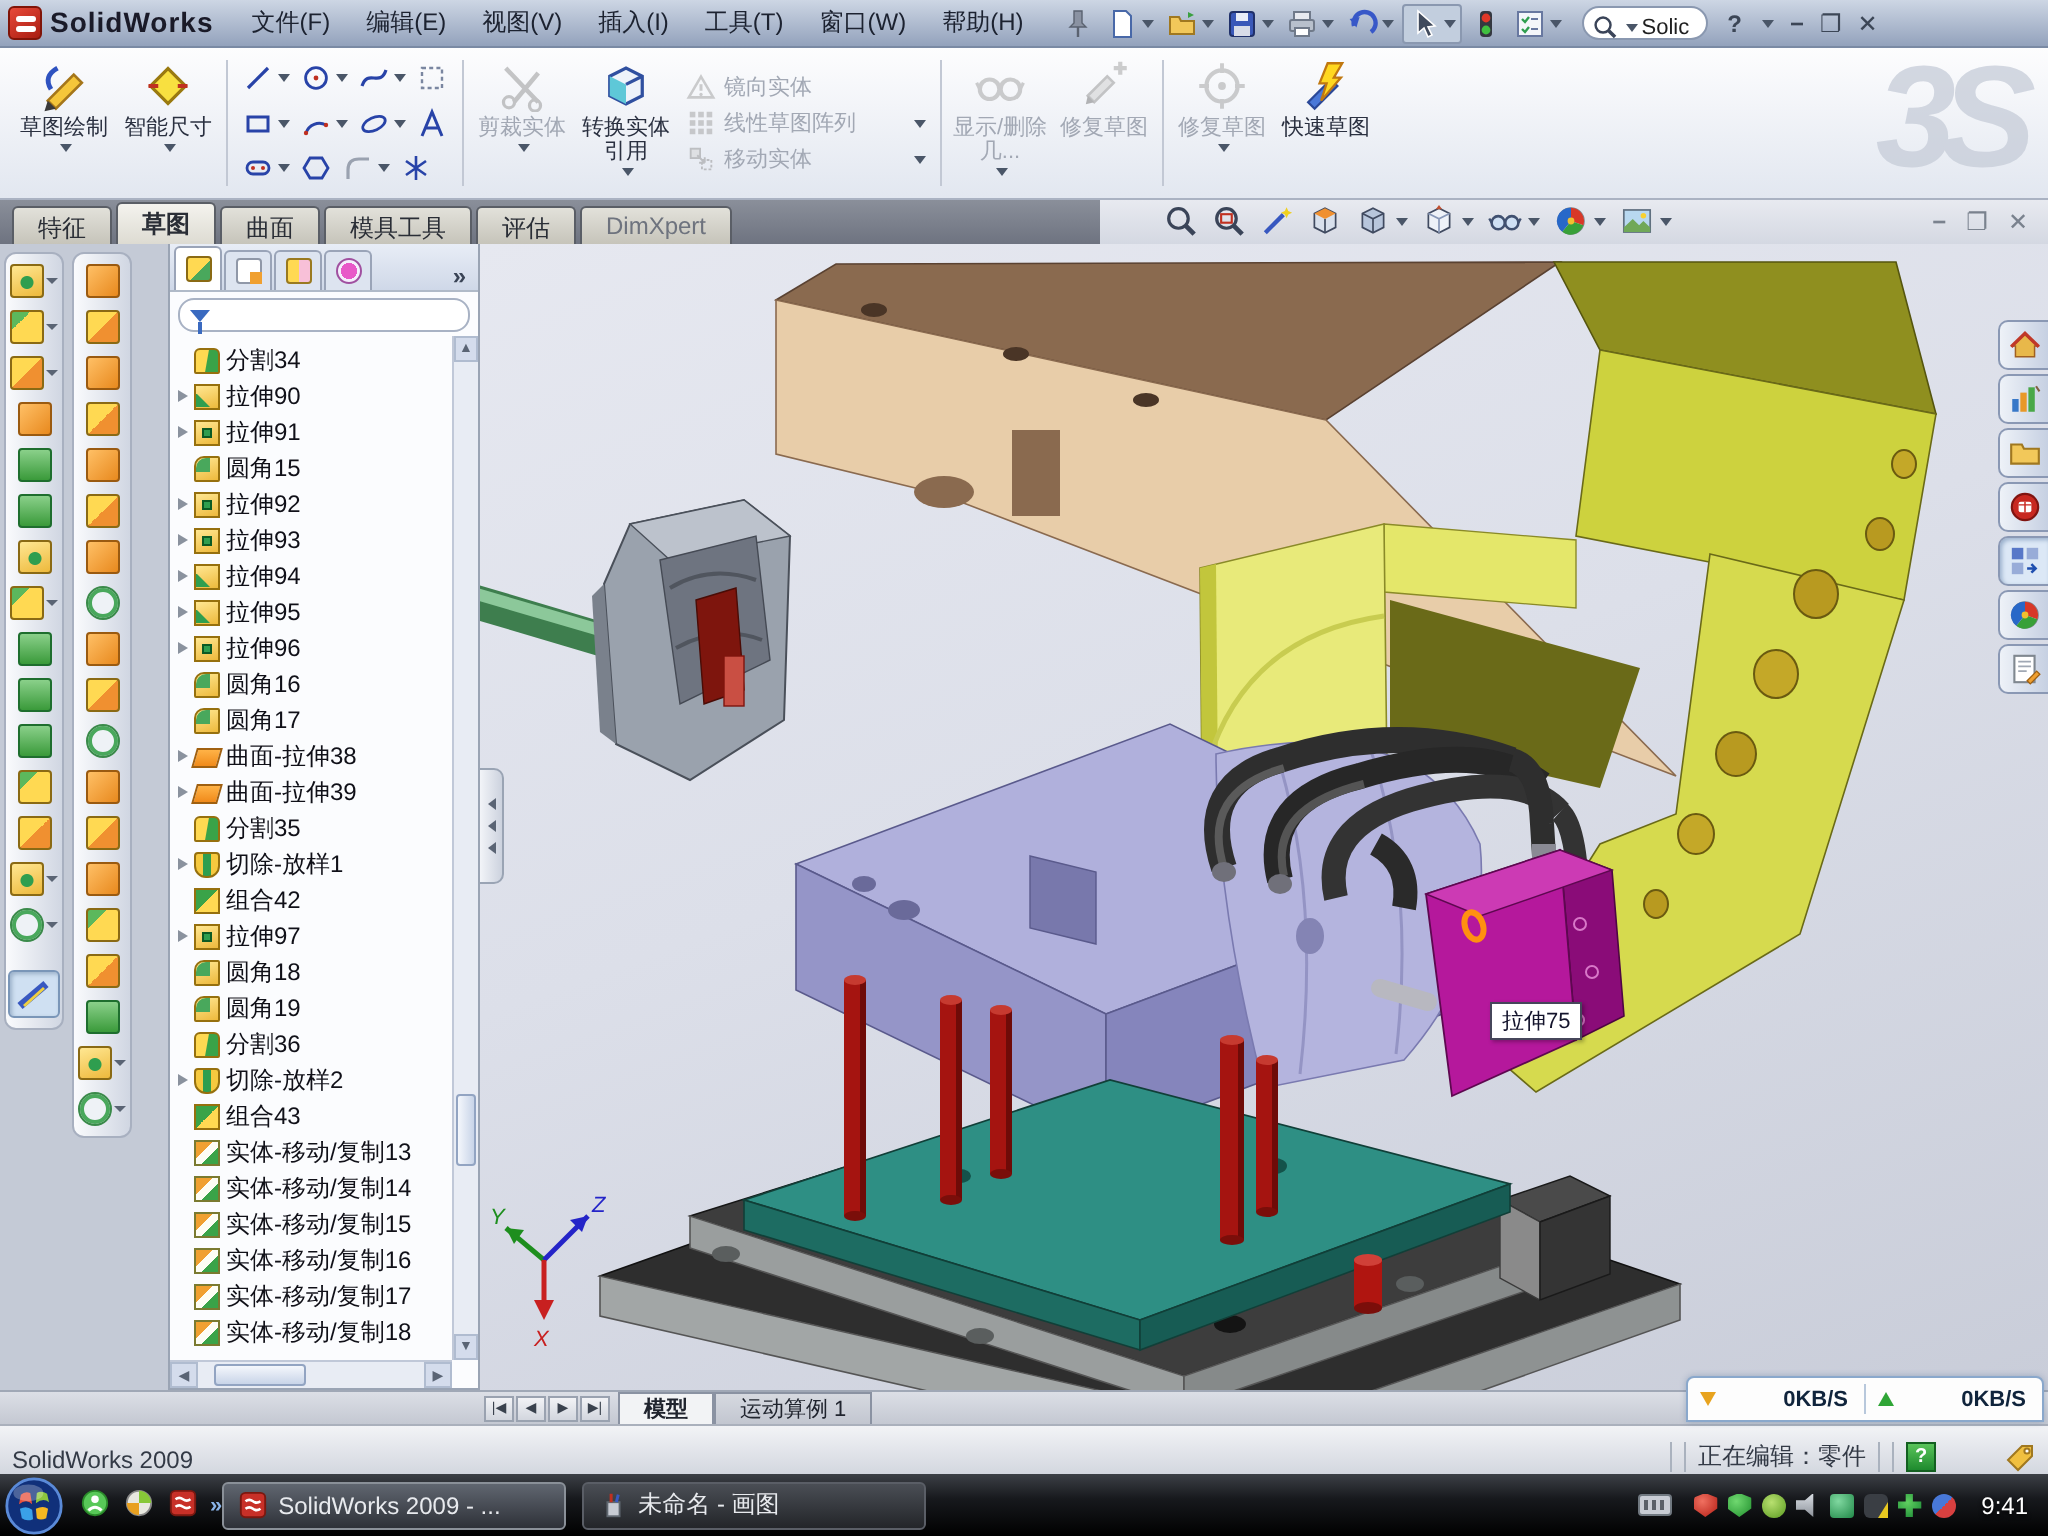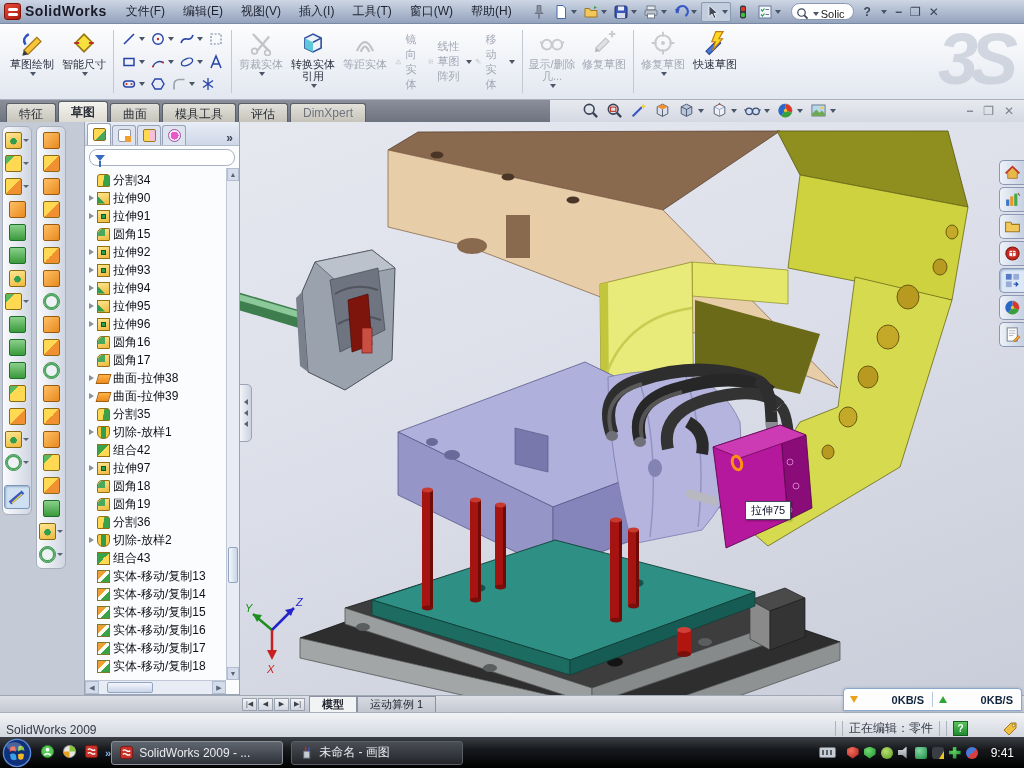--- a/index.html
+++ b/index.html
@@ -27,21 +27,21 @@
   .watermark { position:absolute; right:14px; top:-6px; font-size:72px; font-style:italic; font-weight:bold; color:#c6ccd8; opacity:.75; letter-spacing:-8px; z-index:0; pointer-events:none; }
   .bigbtn { width:52px; display:flex; flex-direction:column; align-items:center; justify-content:flex-start; padding-top:4px; border-radius:3px; position:relative; z-index:1; }
   .bigbtn .lbl { font-size:11px; line-height:12px; text-align:center; color:#2a3040; margin-top:2px; width:48px; }
   .bigbtn.dis .lbl { color:#a2a8b4; }
   .bigbtn.dis svg { filter:grayscale(1); opacity:.5; }
   .bigbtn .dd { margin-top:2px; }
   .vsep { width:1px; background:#c2c8d4; margin:4px 3px; }
   .skgrid { display:flex; flex-direction:column; justify-content:space-between; padding:4px 2px; }
   .skrow { display:flex; align-items:center; gap:1px; }
   .skcell { display:flex; align-items:center; padding:1px 2px; border-radius:2px; }
-  .stack { display:flex; justify-content:center; gap:3px; padding:0 4px; }
+  .stack { display:flex; flex-direction:column; justify-content:center; gap:3px; padding:0 4px; }
   .stackrow { display:flex; align-items:center; gap:4px; color:#a2a8b4; font-size:11px; }
   .stackrow svg { filter:grayscale(1); opacity:.5; }
   .stackrow .dd { margin-left:auto; }
 
   
   .tabrow { height:22px; flex:0 0 22px; background:linear-gradient(#e8eaf0,#d4d8e2); display:flex; align-items:flex-end; position:relative; }
   .tabstrip { width:550px; height:22px; background:linear-gradient(#8a8f9a,#6e7380); display:flex; align-items:flex-end; padding-left:6px; gap:2px; }
   .tab { height:19px; padding:2px 12px; background:linear-gradient(#e2e1da,#c6c4ba); border:1px solid #5a5e66; border-bottom:none; border-radius:3px 3px 0 0; color:#2a2e36; font-size:12px; }
   .tab.active { background:linear-gradient(#f4f3ee,#dddbd2); height:21px; font-weight:bold; }
   .tab.dim { color:#6e737e; }
@@ -605,26 +605,20 @@
         <div class="lbl">剪裁实体</div>
         <span class="dd"></span>
       </div>
       <div class="bigbtn">
         <svg width="26" height="26">
           <use href="#s-convert"></use>
         </svg>
         <div class="lbl">转换实体引用</div>
         <span class="dd"></span>
       </div>
-      <div class="bigbtn dis">
-        <svg width="26" height="26">
-          <use href="#s-offset"></use>
-        </svg>
-        <div class="lbl">等距实体</div>
-      </div>
       <div class="stack" style="width: 128px;">
         <div class="stackrow">
           <svg width="15" height="15">
             <use href="#s-mirror"></use>
           </svg>
           <span>镜向实体</span>
         </div>
         <div class="stackrow">
           <svg width="15" height="15">
             <use href="#s-pattern"></use>

